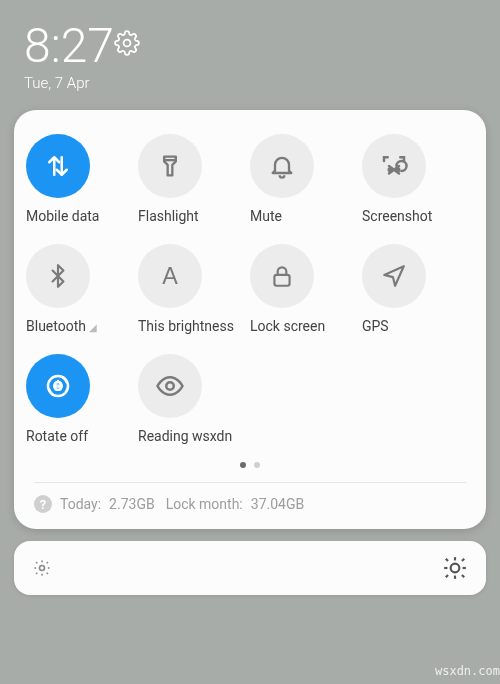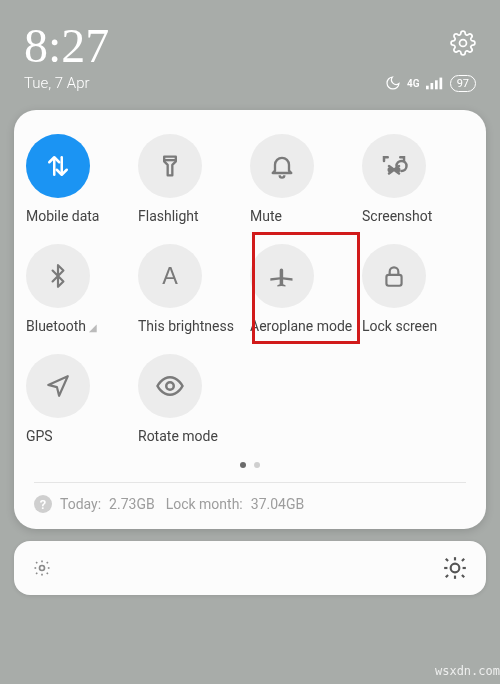--- a/index.html
+++ b/index.html
@@ -9,23 +9,22 @@
     background: #a8aca9;
     position: relative;
     overflow: hidden;
   }
   .status-area {
     padding: 22px 24px 12px 24px;
     color: #fff;
   }
   .status-top {
     display: flex;
-    justify-content: space-between;
+    justify-content: flex-start;
     align-items: flex-start;
-    font-family: Liberation Serif, serif;
   }
   .clock {
     font-size: 48px;
     font-weight: 300;
     line-height: 1;
   }
   .gear {
     margin-top: 8px;
   }
   .status-bottom {
@@ -165,33 +164,20 @@
     <div class="clock">8:27</div>
     <div class="gear">
       <svg width="26" height="26" viewBox="0 0 24 24" fill="none" stroke="#fff" stroke-width="1.6">
         <circle cx="12" cy="12" r="3.2"></circle>
         <path d="M19.4 15a1.7 1.7 0 0 0 .34 1.87l.06.06a2 2 0 1 1-2.83 2.83l-.06-.06a1.7 1.7 0 0 0-1.87-.34 1.7 1.7 0 0 0-1 1.56V21a2 2 0 1 1-4 0v-.09a1.7 1.7 0 0 0-1.11-1.56 1.7 1.7 0 0 0-1.87.34l-.06.06a2 2 0 1 1-2.83-2.83l.06-.06a1.7 1.7 0 0 0 .34-1.87 1.7 1.7 0 0 0-1.56-1H3a2 2 0 1 1 0-4h.09a1.7 1.7 0 0 0 1.56-1.11 1.7 1.7 0 0 0-.34-1.87l-.06-.06a2 2 0 1 1 2.83-2.83l.06.06a1.7 1.7 0 0 0 1.87.34H9a1.7 1.7 0 0 0 1-1.56V3a2 2 0 1 1 4 0v.09a1.7 1.7 0 0 0 1 1.56 1.7 1.7 0 0 0 1.87-.34l.06-.06a2 2 0 1 1 2.83 2.83l-.06.06a1.7 1.7 0 0 0-.34 1.87V9a1.7 1.7 0 0 0 1.56 1H21a2 2 0 1 1 0 4h-.09a1.7 1.7 0 0 0-1.56 1z"></path>
       </svg>
     </div>
   </div>
   <div class="status-bottom">
     <div class="date">Tue, 7 Apr</div>
-    <div class="status-icons">
-      <svg width="16" height="16" viewBox="0 0 24 24" fill="none" stroke="#fff" stroke-width="1.8">
-          <path d="M21 12.8A9 9 0 1 1 11.2 3 7 7 0 0 0 21 12.8z"></path>
-        </svg>
-      <span style="font-size:10px;font-weight:600;">4G</span>
-      <svg width="18" height="14" viewBox="0 0 20 14">
-          <rect x="0" y="10" width="3" height="4" fill="#fff"></rect>
-          <rect x="5" y="7" width="3" height="7" fill="#fff"></rect>
-          <rect x="10" y="4" width="3" height="10" fill="#fff"></rect>
-          <rect x="15" y="1" width="3" height="13" fill="#fff"></rect>
-        </svg>
-      <span class="battery-pill">97</span>
-    </div>
   </div>
 </div>
 
 <div class="panel">
   <div class="tiles" id="tiles-grid">
       <div class="tile active">
         <div class="tile-circle">
           <svg width="30" height="30" viewBox="0 0 24 24" fill="none" stroke="#fff" stroke-width="2" stroke-linecap="round" stroke-linejoin="round">
             <path d="M9 19V6"></path>
             <path d="M5 10l4-4 4 4" transform="translate(0 -1)"></path>
@@ -244,52 +230,57 @@
       <div class="tile">
         <div class="tile-circle">
           <svg width="28" height="28" viewBox="0 0 24 24">
             <text x="12" y="19" font-size="20" font-family="sans-serif" text-anchor="middle" fill="#7a7a7a">A</text>
           </svg>
         </div>
         <div class="tile-label">This brightness</div>
       </div>
       <div class="tile">
         <div class="tile-circle">
-          <svg class="fill-icon" width="28" height="28" viewBox="0 0 24 24" fill="#7a7a7a">
-            <path d="M21 14l-8-1V7a1.5 1.5 0 0 0-3 0v6l-8 1v2l8-1v4l-2 1v1l3.5-.5L15 21v-1l-2-1v-4l8 1z"></path>
-          </svg>
-        </div>
-        <div class="tile-label">Aeroplane mode</div>
-        <div class="highlight-box"></div>
-      </div>
-      <div class="tile">
-        <div class="tile-circle">
           <svg width="26" height="26" viewBox="0 0 24 24" fill="none" stroke="#7a7a7a" stroke-width="2">
             <rect x="5" y="11" width="14" height="10" rx="2"></rect>
             <path d="M8 11V8a4 4 0 0 1 8 0v3"></path>
           </svg>
         </div>
         <div class="tile-label">Lock screen</div>
       </div>
       <div class="tile">
         <div class="tile-circle">
           <svg width="26" height="26" viewBox="0 0 24 24" fill="none" stroke="#7a7a7a" stroke-width="2" stroke-linejoin="round">
             <path d="M3 11l18-8-8 18-2-8z"></path>
           </svg>
         </div>
         <div class="tile-label">GPS</div>
       </div>
+      <div class="tile active">
+        <div class="tile-circle">
+          <svg width="30" height="30" viewBox="0 0 24 24" fill="none" stroke="#fff" stroke-width="2" stroke-linecap="round">
+            <circle cx="12" cy="12" r="8"></circle>
+            <path d="M12 8v4"></path>
+            <circle cx="12" cy="12" r="3" fill="none"></circle>
+            <path d="M16 5a9 9 0 0 1 3 4"></path>
+            <path d="M8 19a9 9 0 0 1-3-4"></path>
+            <rect x="10" y="9" width="4" height="6" rx="1" fill="#1b94f3" stroke="#fff"></rect>
+            <circle cx="12" cy="12" r="0.5" fill="#fff"></circle>
+          </svg>
+        </div>
+        <div class="tile-label">Rotate off</div>
+      </div>
       <div class="tile">
         <div class="tile-circle">
           <svg width="30" height="30" viewBox="0 0 24 24" fill="none" stroke="#7a7a7a" stroke-width="2">
             <path d="M2 12s3.5-7 10-7 10 7 10 7-3.5 7-10 7S2 12 2 12z"></path>
             <circle cx="12" cy="12" r="3"></circle>
           </svg>
         </div>
-        <div class="tile-label">Rotate mode</div>
+        <div class="tile-label">Reading wsxdn</div>
       </div>
     </div>
 
   <div class="page-dots">
     <div class="dot active"></div>
     <div class="dot"></div>
   </div>
 
   <div class="divider"></div>
 

